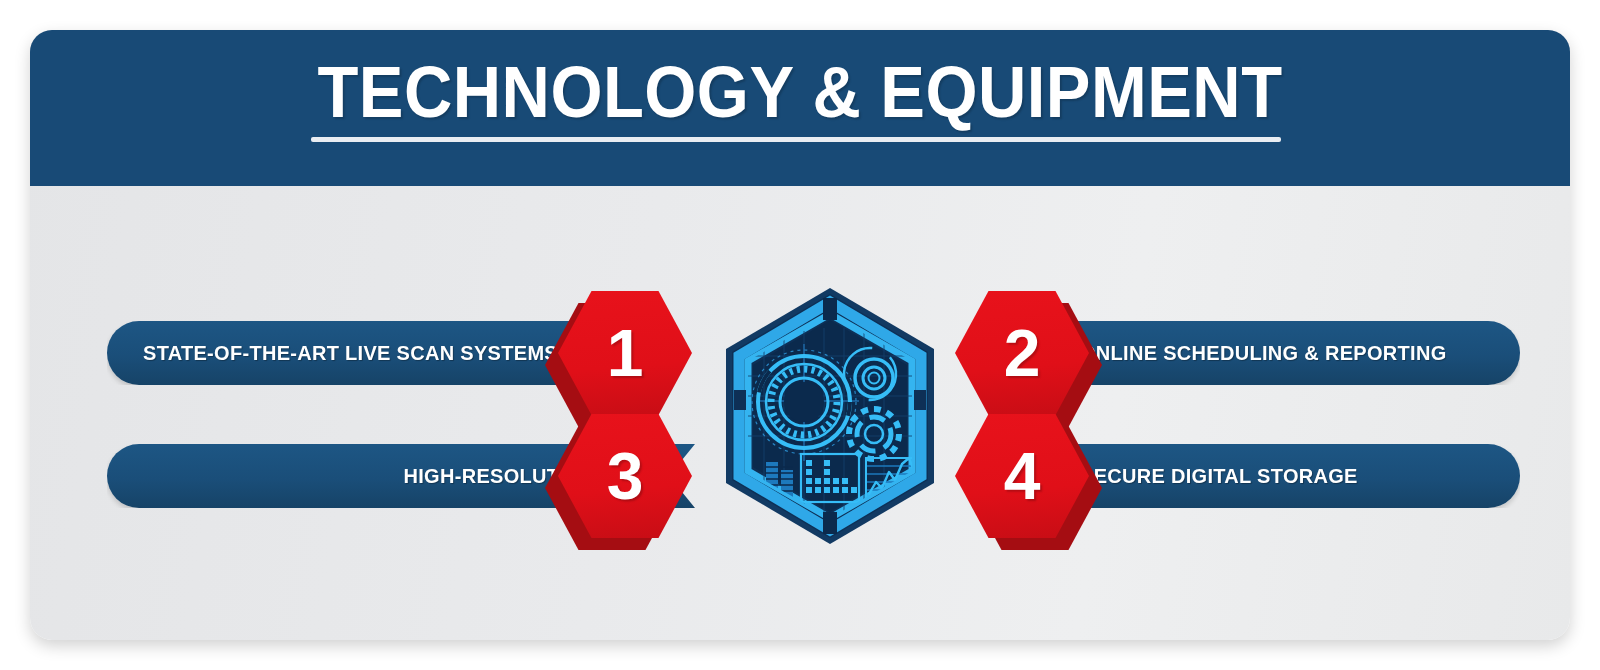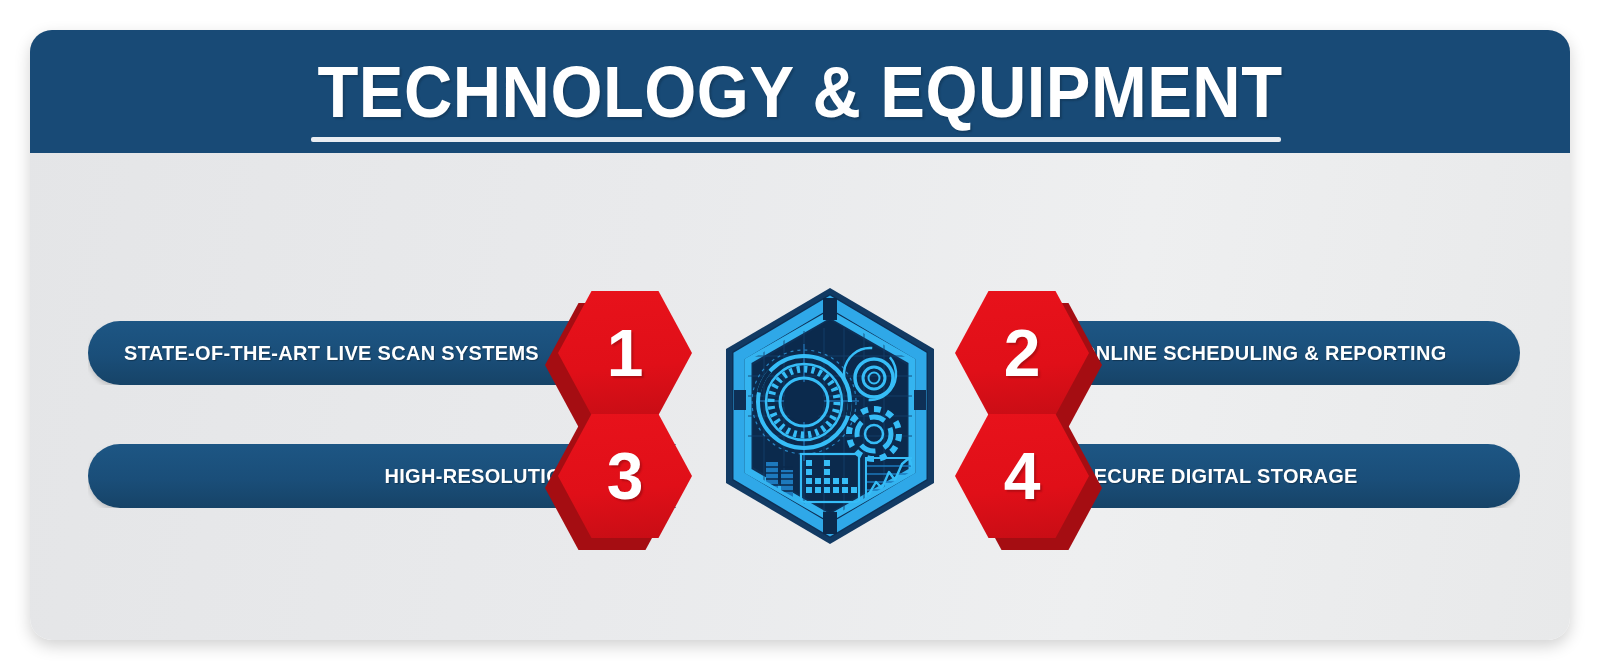--- a/index.html
+++ b/index.html
@@ -26,21 +26,21 @@
     box-shadow: 0 6px 16px rgba(0,0,0,0.18);
     overflow: hidden;
   }
 
   
   .header {
     position: absolute;
     left: 0;
     top: 0;
     width: 100%;
-    height: 123px;
+    height: 156px;
     background: #184a76;
   }
   .header-title {
     position: absolute;
     left: 0;
     right: 0;
     top: 26px;
     text-align: center;
     color: #ffffff;
     font-size: 72px;
@@ -74,21 +74,21 @@
   
   .bar {
     position: absolute;
     height: 64px;
     background: linear-gradient(180deg, #1d5684 0%, #1a4e79 55%, #164367 100%);
     display: flex;
     align-items: center;
     box-shadow: 0 3px 5px rgba(0,0,0,0.16);
   }
   .bar-left {
-    left: 58px;
+    left: 77px;
     width: 530px;
     border-radius: 32px 0 0 32px;
     padding-left: 36px;
     justify-content: flex-start;
     clip-path: polygon(0 0, 100% 0, calc(100% - 26px) 50%, 100% 100%, 0 100%);
   }
   .bar-right {
     left: 1000px;
     width: 440px;
     border-radius: 0 32px 32px 0;

